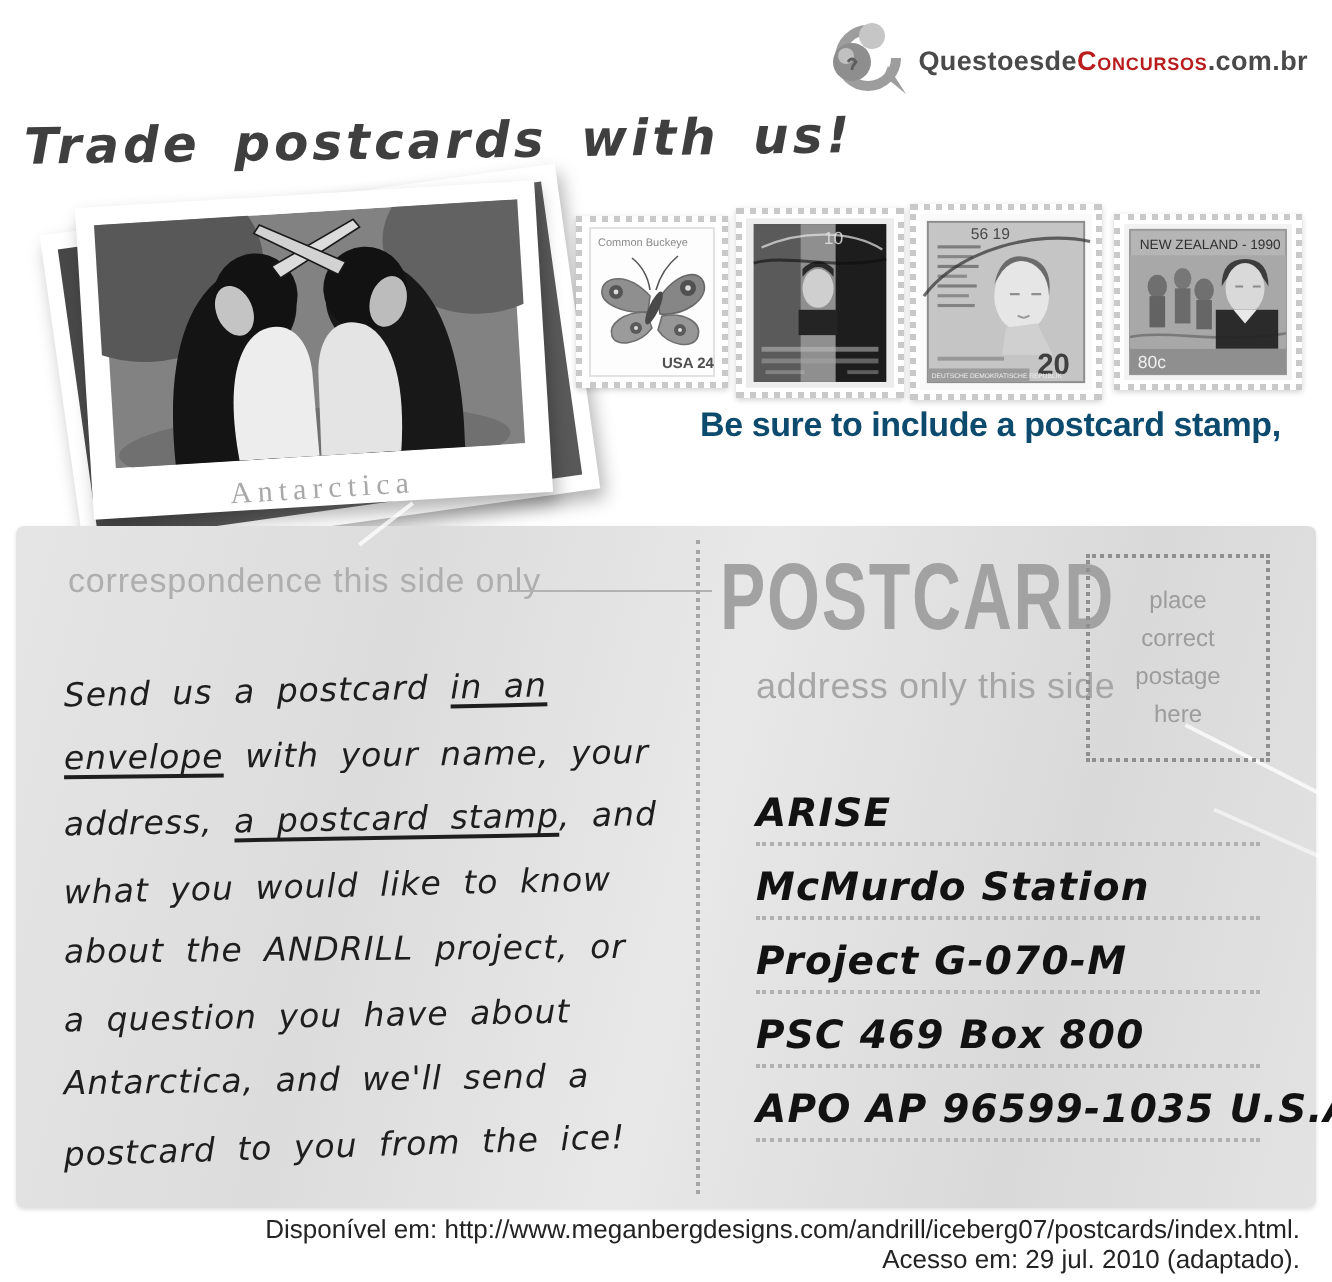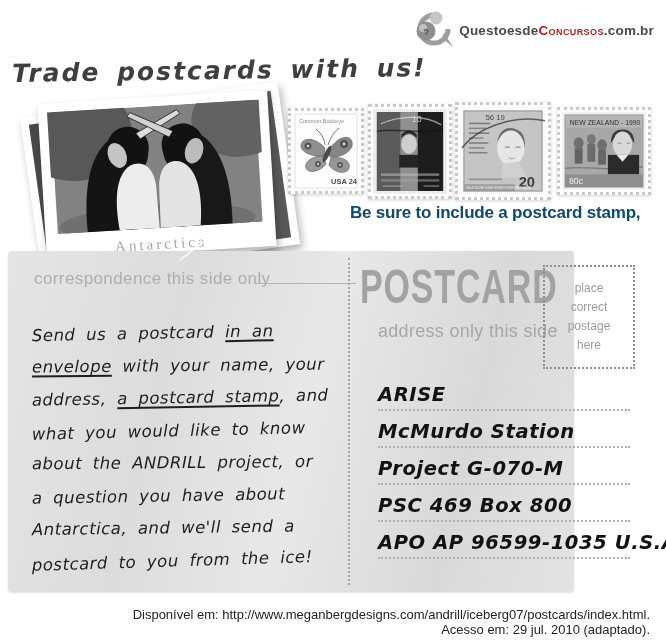--- a/index.html
+++ b/index.html
@@ -33,21 +33,21 @@
   .stamp1{left:288px;top:108px;width:76px;height:86px;}
   .stamp2{left:368px;top:104px;width:84px;height:95px;}
   .stamp3{left:455px;top:102px;width:96px;height:98px;}
   .stamp4{left:557px;top:107px;width:94px;height:88px;}
 
   
   .notice{position:absolute;left:350px;top:203px;width:310px;text-align:left;
           font-size:17px;font-weight:bold;color:#0c4a6e;line-height:20.5px;letter-spacing:-.2px;}
 
   
-  .postcard{position:absolute;left:8px;top:251px;width:566px;height:341px;border-radius:4px;
+  .postcard{position:absolute;left:8px;top:263px;width:650px;height:341px;border-radius:4px;
             background:linear-gradient(104deg,#e5e5e5 0%,#dcdcdc 28%,#e8e8e8 52%,#d9d9d9 78%,#e3e3e3 100%);
             box-shadow:0 1px 2px rgba(0,0,0,.12);}
   .crease{position:absolute;background:rgba(255,255,255,.75);}
   .crease1{left:168px;top:-2px;width:34px;height:2px;transform:rotate(-38deg);}
   .crease2{left:580px;top:118px;width:86px;height:2px;transform:rotate(27deg);}
   .crease3{left:596px;top:155px;width:70px;height:2px;transform:rotate(24deg);background:rgba(255,255,255,.55);}
 
   .corr-note{position:absolute;left:26px;top:18px;font-size:17px;color:#aeaeae;letter-spacing:.4px;}
   .corr-line{position:absolute;left:246px;top:32px;width:102px;height:1px;background:#b2b2b2;}
 

